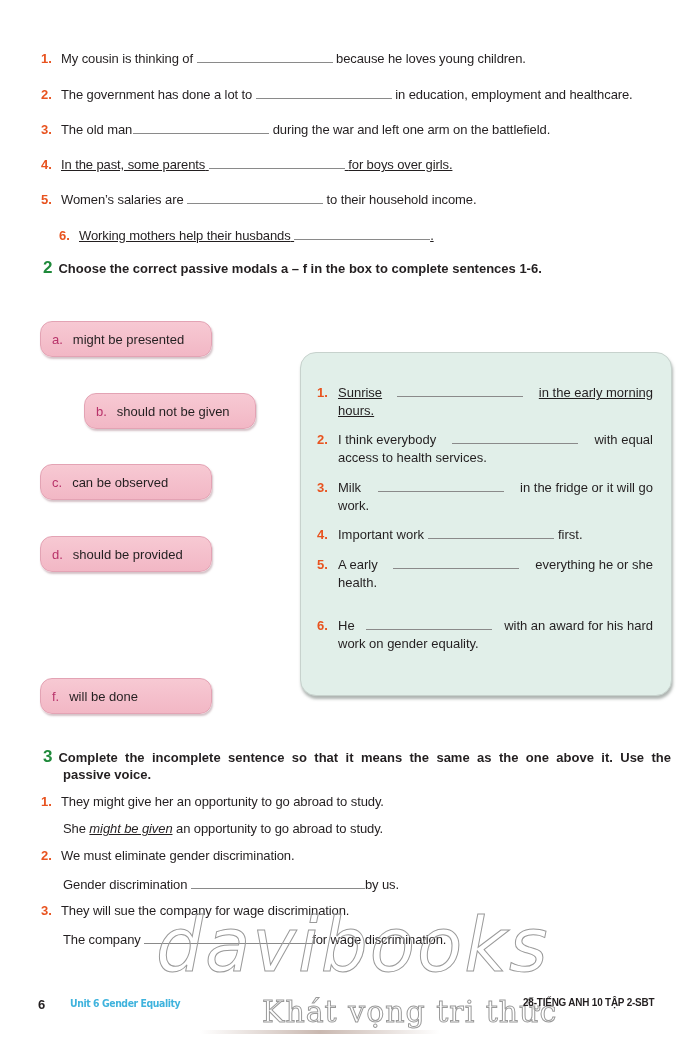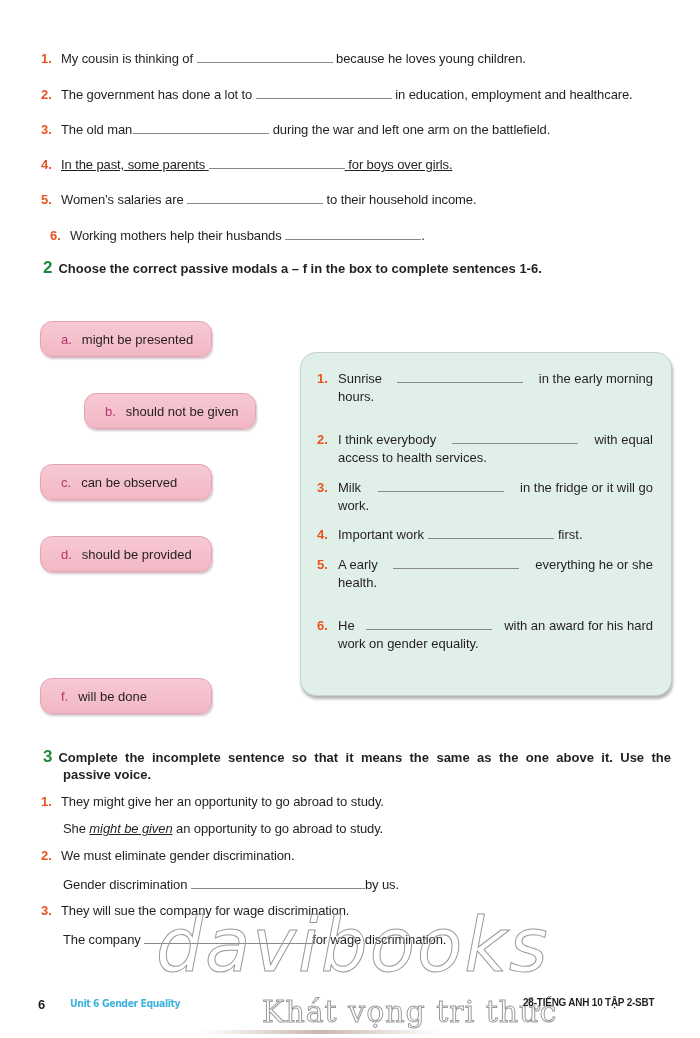--- a/index.html
+++ b/index.html
@@ -18,21 +18,21 @@
   .blank { display: inline-block; border-bottom: 1px solid #8a8a8a; height: 12px; vertical-align: baseline; }
   .task-title { position: absolute; font-weight: bold; font-size: 13px; line-height: 18px; }
   .task-num { color: #1f8a3b; font-weight: bold; font-size: 17px; margin-right: 6px; }
 
   .modal-pill {
     position: absolute; left: 40px; width: 172px; height: 36px;
     background: linear-gradient(#f7c9d3, #f2b7c5);
     border: 1px solid #e3a3b4;
     border-radius: 12px;
     box-shadow: 1px 2px 2px rgba(160,120,130,0.45);
-    font-size: 13px; line-height: 36px; box-sizing: border-box; padding-left: 20px;
+    font-size: 13px; line-height: 36px; box-sizing: border-box; padding-left: 11px;
   }
   .modal-letter { color: #b8336a; margin-right: 10px; }
 
   .box {
     position: absolute; left: 300px; top: 352px; width: 370px; height: 342px;
     background: #e1efe9;
     border: 1px solid #c7d2cd;
     border-radius: 16px;
     box-shadow: 1px 3px 3px rgba(110,120,115,0.55);
   }
@@ -80,21 +80,21 @@
   <div class="line" style="left:41px;top:156px;text-decoration:underline;">
     <span class="num">4.</span><span>In the past, some parents</span>
     <span class="blank" style="width:136px"></span>
     <span>for boys over girls.</span>
   </div>
   <div class="line" style="left:41px;top:191px;">
     <span class="num">5.</span><span>Women’s salaries are</span>
     <span class="blank" style="width:136px"></span>
     <span>to their household income.</span>
   </div>
-  <div class="line" style="left:50px;top:227px;">
+  <div class="line" style="left:59px;top:227px;text-decoration:underline;">
     <span class="num">6.</span><span>Working mothers help their husbands</span>
     <span class="blank" style="width:136px"></span><span>.</span>
   </div>
 
   <div class="task-title" style="left:43px;top:259px;">
     <span class="task-num">2</span><span>Choose the correct passive modals a – f in the box to complete sentences 1-6.</span>
   </div>
 
   <div class="modal-pill" style="top:321px;">
     <span class="modal-letter">a.</span><span>might be presented</span>
@@ -106,21 +106,21 @@
     <span class="modal-letter">c.</span><span>can be observed</span>
   </div>
   <div class="modal-pill" style="top:536px;">
     <span class="modal-letter">d.</span><span>should be provided</span>
   </div>
   <div class="modal-pill" style="top:678px;">
     <span class="modal-letter">f.</span><span>will be done</span>
   </div>
 
   <div class="box">
-    <div class="box-item" style="top:17px;">
+    <div class="box-item" style="top:31px;text-decoration:underline;">
       <div class="box-row">
           <span><span class="num">1.</span><span>Sunrise</span></span>
           <span class="blank" style="width:126px"></span>
           <span>in the early morning</span>
         </div>
       <div class="box-cont">hours.</div>
     </div>
     <div class="box-item" style="top:78px;">
       <div class="box-row">
           <span><span class="num">2.</span><span>I think everybody</span></span>

